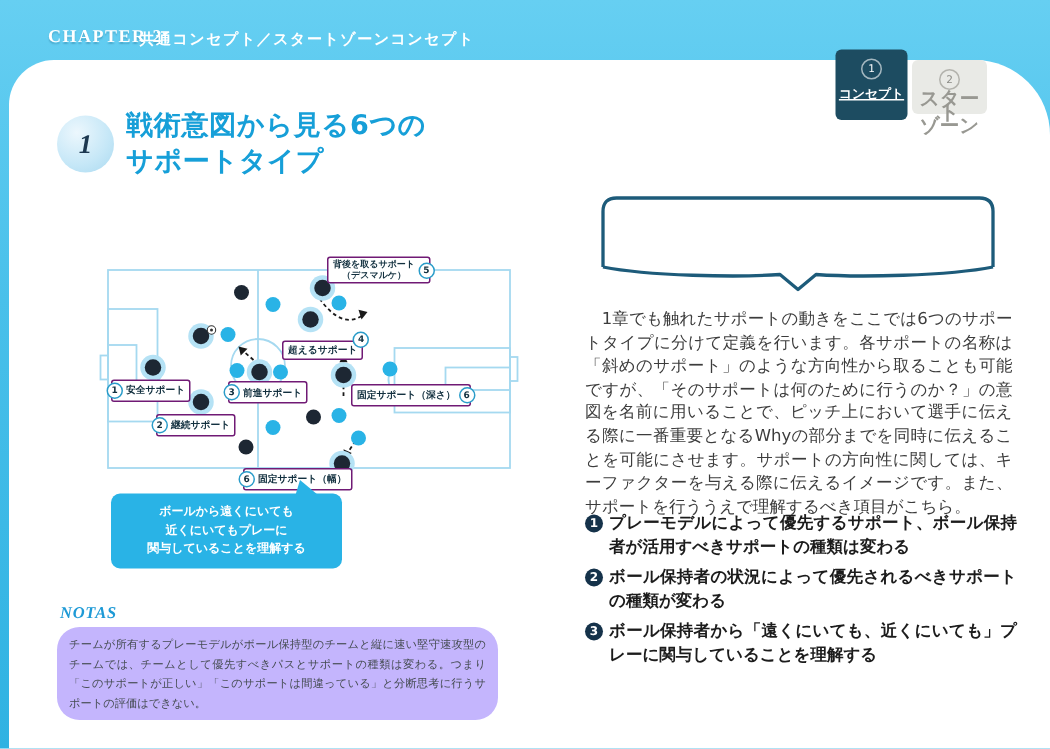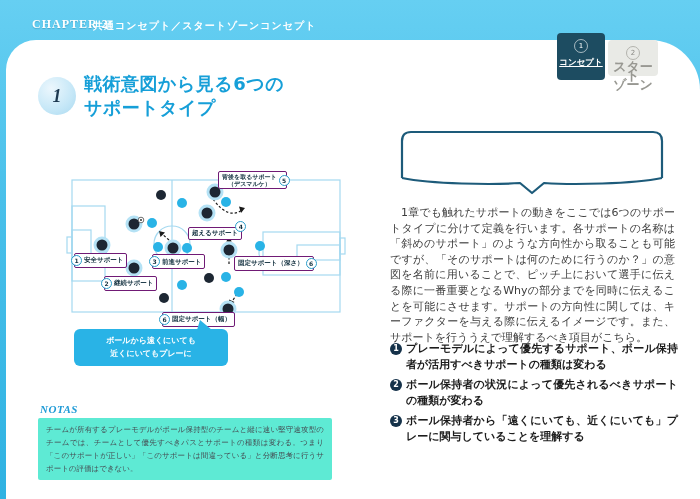--- a/index.html
+++ b/index.html
@@ -58,22 +58,22 @@
            border-radius:6px;padding:6px 4px;text-align:center;color:#fff;
            font-weight:bold;font-size:8px;line-height:12.5px;z-index:2;}
   .callout:after{content:"";position:absolute;top:-9px;right:16px;width:0;height:0;
            border-bottom:10px solid #29b3e6;border-left:3px solid transparent;
            border-right:12px solid transparent;}
   .callout span{display:block;}
   
   .notas-head{position:absolute;left:40px;top:403px;color:#1e9ad6;
            font-family:"Liberation Serif",serif;font-weight:bold;font-style:italic;
            font-size:11px;letter-spacing:.5px;}
-  .notas-box{position:absolute;left:38px;top:418px;width:278px;background:#5eead4;
-           border-radius:2px;padding:5px 8px;font-size:7.5px;line-height:13px;
+  .notas-box{position:absolute;left:38px;top:418px;width:278px;background:#c4b5fd;
+           border-radius:15px;padding:5px 8px;font-size:7.5px;line-height:13px;
            color:#454c52;text-align:justify;}
   .pnum{position:absolute;top:496px;font-size:10px;color:#888;margin-top:20px;}
   .pnum-l{left:13px;} .pnum-r{left:667px;}
   
   .titlebox{position:absolute;left:392px;top:126px;width:280px;height:74px;}
   .titlebox .tbtext{position:absolute;left:0;top:12px;width:280px;text-align:center;
            color:#1d5b7a;font-weight:bold;font-size:13.5px;line-height:17.5px;}
   .body-par{position:absolute;left:390px;top:205px;width:285px;font-size:11px;
            line-height:15.6px;color:#3c3c3c;text-align:justify;}
   .items{position:absolute;left:390px;top:341px;width:288px;}
@@ -207,20 +207,21 @@
   </div>
   <div class="chip chip6w">
     <span class="cnum">6</span>
     <span class="ctext">固定サポート（幅）</span>
   </div>
 </div>
 
 <div class="callout">
   <span>ボールから遠くにいても</span>
   <span>近くにいてもプレーに</span>
+  <span>関与していることを理解する</span>
 </div>
 
 <div class="notas-head">NOTAS</div>
 <div class="notas-box">チームが所有するプレーモデルがボール保持型のチームと縦に速い堅守速攻型のチームでは、チームとして優先すべきパスとサポートの種類は変わる。つまり「このサポートが正しい」「このサポートは間違っている」と分断思考に行うサポートの評価はできない。</div>
 
 <div class="pnum pnum-l">34</div>
 <div class="pnum pnum-r">35</div>
 
 <div class="titlebox">
   <svg width="280" height="74" viewBox="0 0 280 74">

